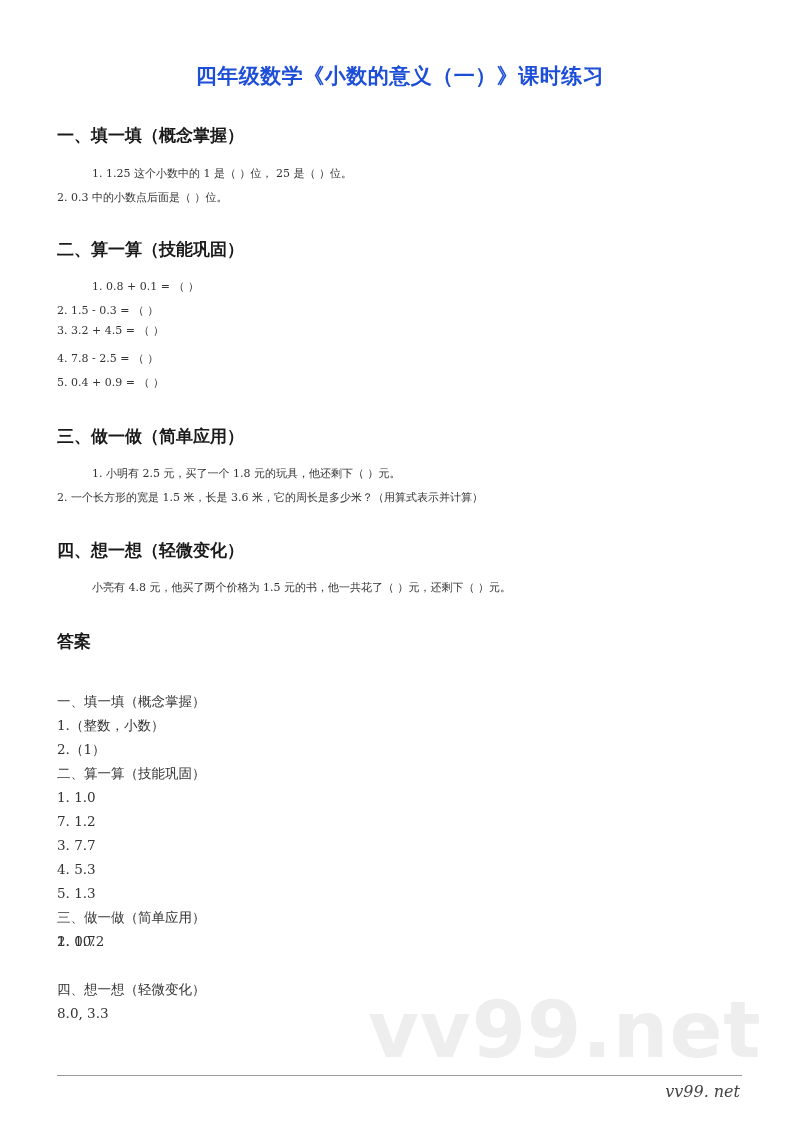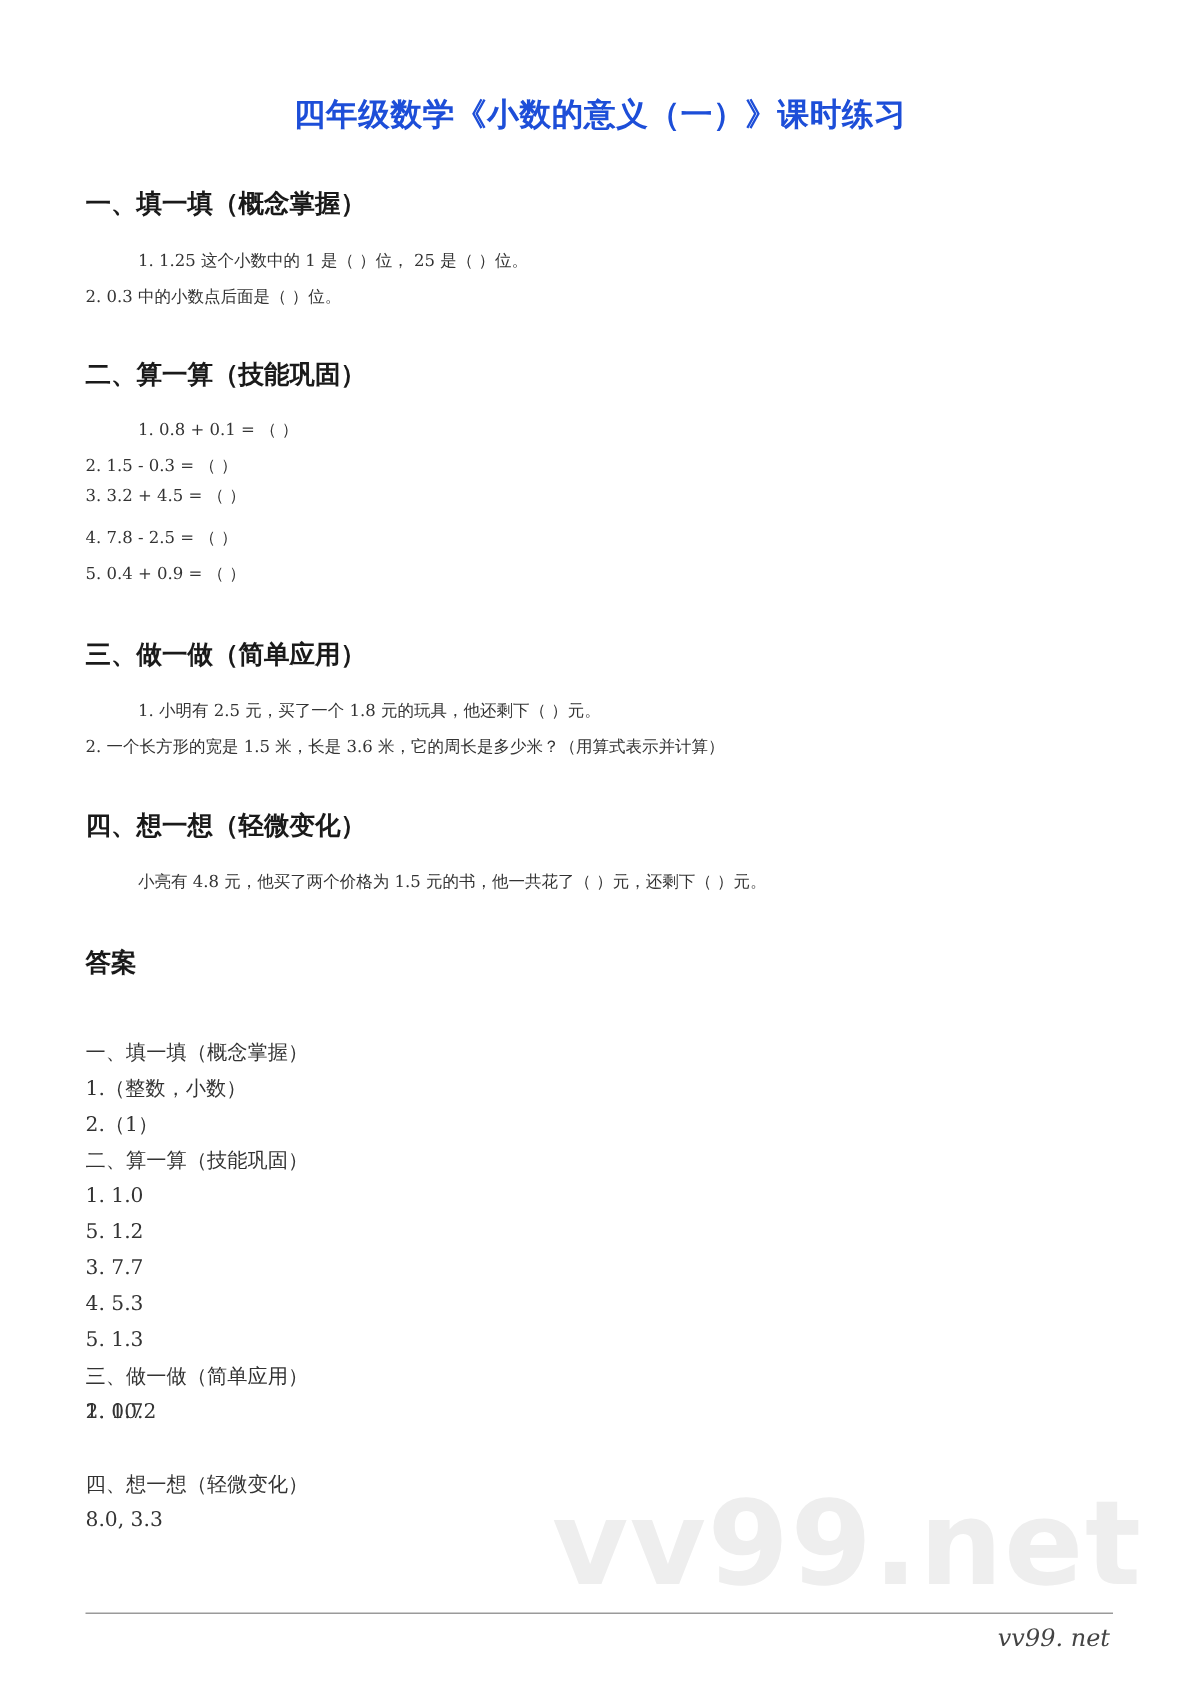--- a/index.html
+++ b/index.html
@@ -59,21 +59,21 @@
 
   <div class="h" style="top:539px;">四、想一想（轻微变化）</div>
   <div class="line indent" style="top:580px;">小亮有 4.8 元，他买了两个价格为 1.5 元的书，他一共花了（ ）元，还剩下（ ）元。</div>
 
   <div class="h" style="top:630px;">答案</div>
   <div class="ans-line" style="top:693px;">一、填一填（概念掌握）</div>
   <div class="ans-line" style="top:717px;text-align:right;">1.（整数，小数）</div>
   <div class="ans-line" style="top:741px;">2.（1）</div>
   <div class="ans-line" style="top:765px;">二、算一算（技能巩固）</div>
   <div class="ans-line" style="top:789px;">1. 1.0</div>
-  <div class="ans-line" style="top:813px;">5. 1.2</div>
+  <div class="ans-line" style="top:813px;">7. 1.2</div>
   <div class="ans-line" style="top:837px;">3. 7.7</div>
   <div class="ans-line" style="top:861px;">4. 5.3</div>
   <div class="ans-line" style="top:885px;">5. 1.3</div>
   <div class="ans-line" style="top:909px;">三、做一做（简单应用）</div>
   <div class="ans-line" style="top:933px;">1. 0.7</div>
   <div class="ans-line" style="top:933px;">2. 10.2</div>
   <div class="ans-line" style="top:981px;">四、想一想（轻微变化）</div>
   <div class="ans-line" style="top:1005px;">8.0, 3.3</div>
 
   <div class="watermark">vv99.net</div>

